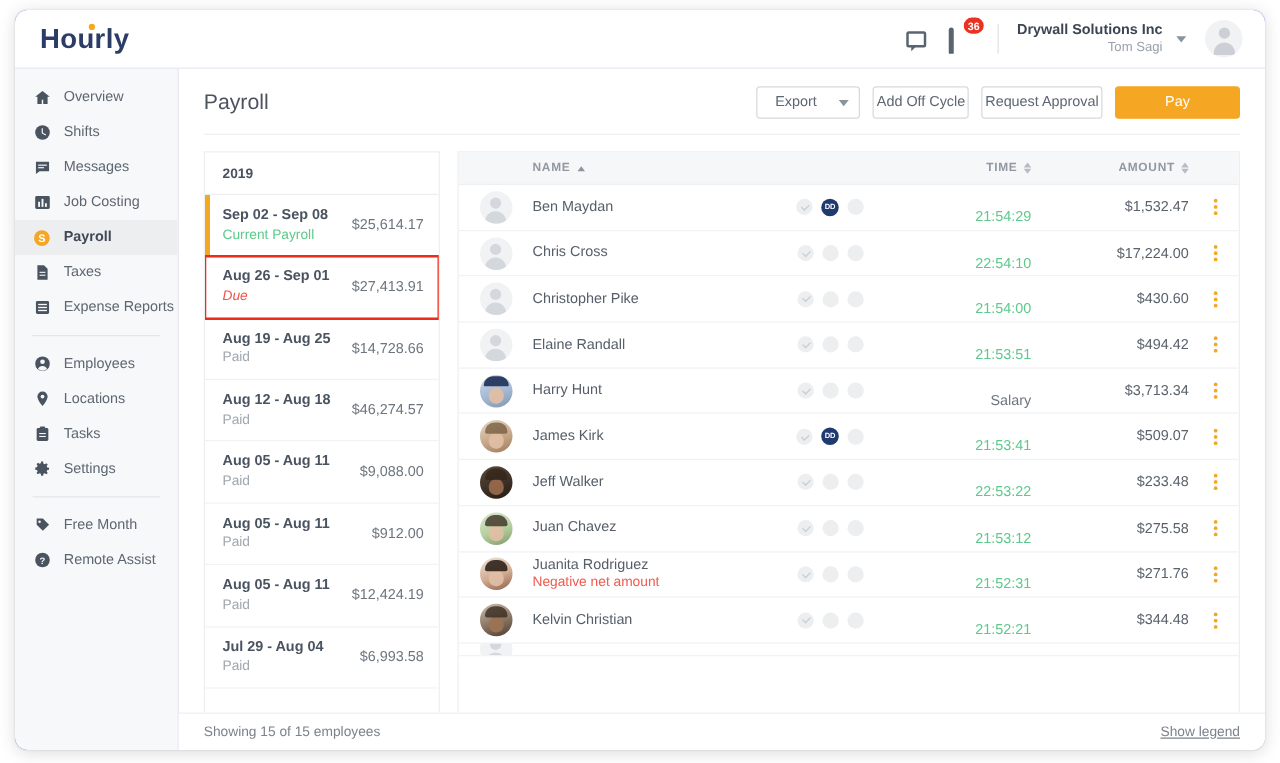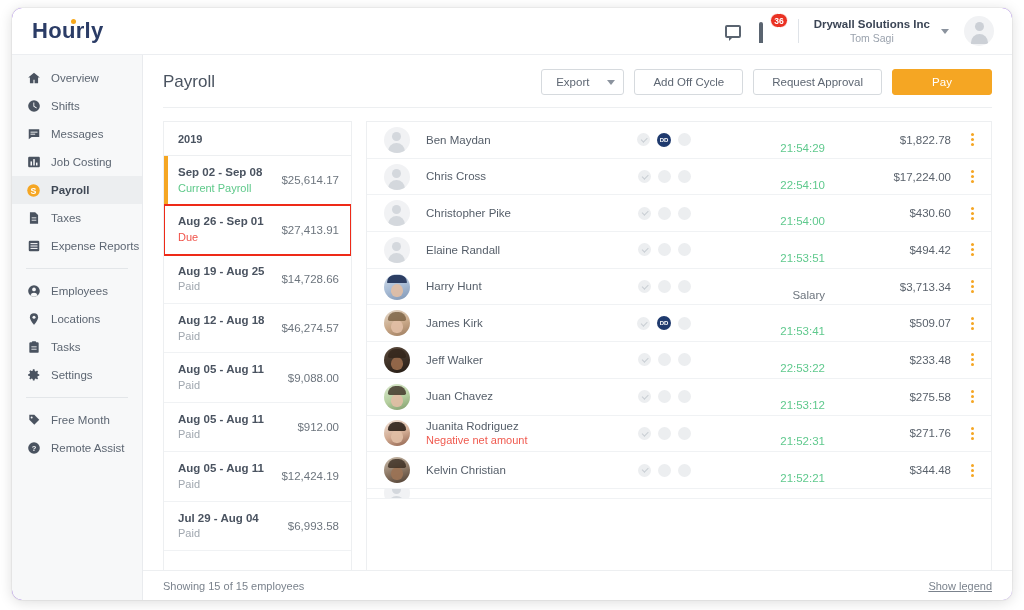--- a/index.html
+++ b/index.html
@@ -51,21 +51,21 @@
     border-radius: 6px 6px 1px 1px; border-bottom-width: 2px;
   }
   .bell-ico .bb { width: 5px; height: 3px; background: #5a6470; border-radius: 0 0 3px 3px; margin: 0 auto; }
   .badge {
     position: absolute; top: -3px; right: -7px;
     background: #ea3223; color: #fff; font-size: 8.5px; font-weight: bold;
     border-radius: 9px; min-width: 16px; height: 15px; line-height: 15px;
     text-align: center; padding: 0 3px; border: 1.5px solid #fff;
   }
   .vdiv { width: 1px; height: 24px; background: #dfe3e8; margin: 0 12px 0 14px; }
-  .acct { text-align: center; line-height: 1.25; margin-right: 8px; }
+  .acct { text-align: right; line-height: 1.25; margin-right: 8px; }
   .acct .co { font-size: 11.5px; font-weight: bold; color: #3b4555; }
   .acct .user { font-size: 10.5px; color: #9aa2ad; }
   .caret { width:0;height:0;border-left:4.5px solid transparent;border-right:4.5px solid transparent;border-top:5px solid #8b939e; cursor:pointer;}
   .avatar-wrap { position: relative; width:30px;height:30px;border-radius:50%;background:#f1f2f4;overflow:hidden;display:flex;align-items:center;justify-content:center;margin-left:12px;}
 
   
   .body { flex: 1; display: flex; min-height: 0; }
   .sidebar {
     width: 131px; flex: 0 0 131px; background: #f7f8f9;
     border-right: 1px solid #e9ebee; padding-top: 9px;
@@ -86,21 +86,21 @@
   .nav-sep { height:1px; background:#e3e6e9; margin: 8px 14px 8px 14px; }
 
   
   .main { flex: 1; display: flex; flex-direction: column; min-width: 0; background:#fff; }
   .main-head { padding: 14px 20px 0 20px; }
   .main-head-row { display: flex; align-items: center; }
   .page-title { font-size: 17px; color: #4a5360; font-weight: normal; }
   .actions { margin-left: auto; display: flex; gap: 10px; align-items: center; }
   .btn {
     height: 26px; border: 1px solid #d6dade; background: #fff; border-radius: 3px;
-    font-size: 11.5px; color: #5d6672; padding: 0 18px; display: flex; align-items: center;
+    font-size: 11.5px; color: #5d6672; padding: 0 2px; display: flex; align-items: center;
     justify-content: center; cursor: pointer; font-family: inherit; white-space: nowrap;
   }
   .btn-export { padding: 0 8px 0 14px; gap: 18px; }
   .btn-pay { background: #f5a623; border-color:#f5a623; color: #ffffff; width: 100px; font-weight: normal; }
   .head-rule { border-bottom: 1px solid #edeff1; margin-top: 12px; }
 
   .search-row { display:flex; align-items:center; padding: 12px 20px 0 20px; }
   .search-box {
     width: 176px; height: 26px; border: 1px solid #e2e5e8; border-radius: 3px;
     display: flex; align-items: center; padding: 0 8px; gap: 7px; background:#fff;
@@ -123,21 +123,21 @@
   .pay-year { font-size: 11px; font-weight: bold; color: #4a5360; padding: 11px 0 10px 14px; border-bottom:1px solid #edeff1;}
   .pay-items { overflow: hidden; }
   .pay-item {
     display: flex; align-items: center; padding: 9px 12px 9px 14px; position: relative;
     border-bottom: 1px solid #f0f2f4; cursor: pointer; min-height: 47px;
   }
   .pay-item .pi-left { line-height: 1.35; }
   .pay-item .pi-range { font-size: 11.5px; font-weight: bold; color: #4a5360; white-space: nowrap;}
   .pay-item .pi-status { font-size: 11px; color: #a0a7af; }
   .pay-item .pi-status.current { color: #5ec98a; }
-  .pay-item .pi-status.due { color: #f0534a; }
+  .pay-item .pi-status.due { color: #f0534a; font-style: italic; }
   .pay-item .pi-amt { margin-left: auto; font-size: 11.5px; color: #6d757e; white-space: nowrap; }
   .pay-item.sel-current:before {
     content:""; position:absolute; left:0; top:0; bottom:0; width:4px; background:#f5a623;
   }
   .pay-item.sel-due { outline: 2px solid #ee2a18; outline-offset: -1px; z-index:2; }
 
   
   .table-wrap {
     flex: 1; min-width: 0; margin-left: 14px; border: 1px solid #edeff1; border-bottom:none;
     display: flex; flex-direction: column; overflow: hidden;
@@ -473,40 +473,63 @@
                 <div class="pi-range">Jul 29 - Aug 04</div>
                 <div class="pi-status">Paid</div>
               </div>
               <div class="pi-amt">$6,993.58</div>
             </div>
 
           </div>
         </div>
 
         <div class="table-wrap">
+          <div class="thead">
+            <div class="th-name">
+              <span>NAME</span>
+              <span class="sortico asc">
+                  <i class="up"></i>
+                </span>
+            </div>
+            <div class="th-time">
+              <span>TIME</span>
+              <span class="sortico">
+                  <i class="up"></i>
+                  <i class="dn"></i>
+                </span>
+            </div>
+            <div class="th-amount">
+              <span>AMOUNT</span>
+              <span class="sortico">
+                  <i class="up"></i>
+                  <i class="dn"></i>
+                </span>
+            </div>
+            <div class="th-sp"></div>
+          </div>
 
           <div class="rows">
 
             <div class="row">
               <div class="r-av">
                 <div class="av">
                     <span class="ph-head"></span>
                     <span class="ph-body"></span>
                   </div>
               </div>
               <div class="r-name">
                 <span>Ben Maydan</span>
               </div>
               <div class="r-icons">
                 <span class="dotico check"></span>
                 <span class="dd-badge">DD</span>
                 <span class="dotico"></span>
               </div>
               <div class="r-time">21:54:29</div>
-              <div class="r-amount">$1,822.78</div>
+              <div class="r-amount">$1,532.47</div>
               <div class="r-menu">
                   <span class="kebab">
                     <span></span>
                     <span></span>
                     <span></span>
                   </span>
                 </div>
             </div>
 
             <div class="row">

